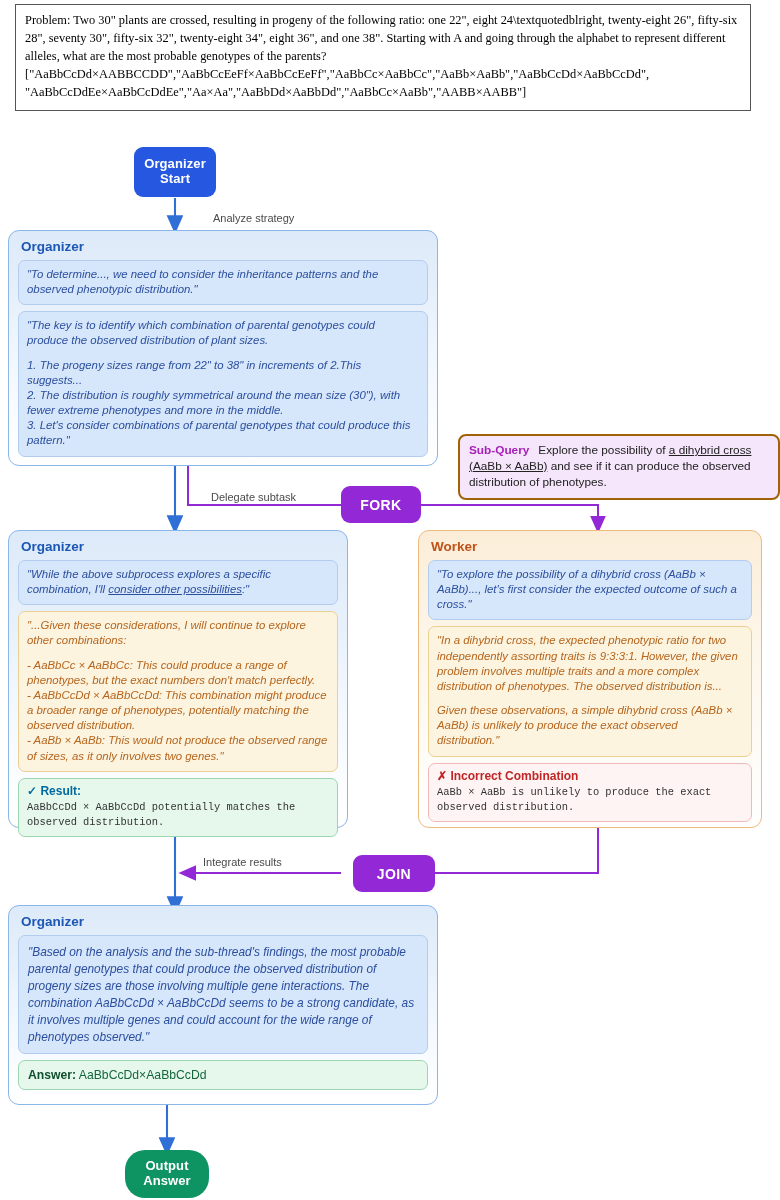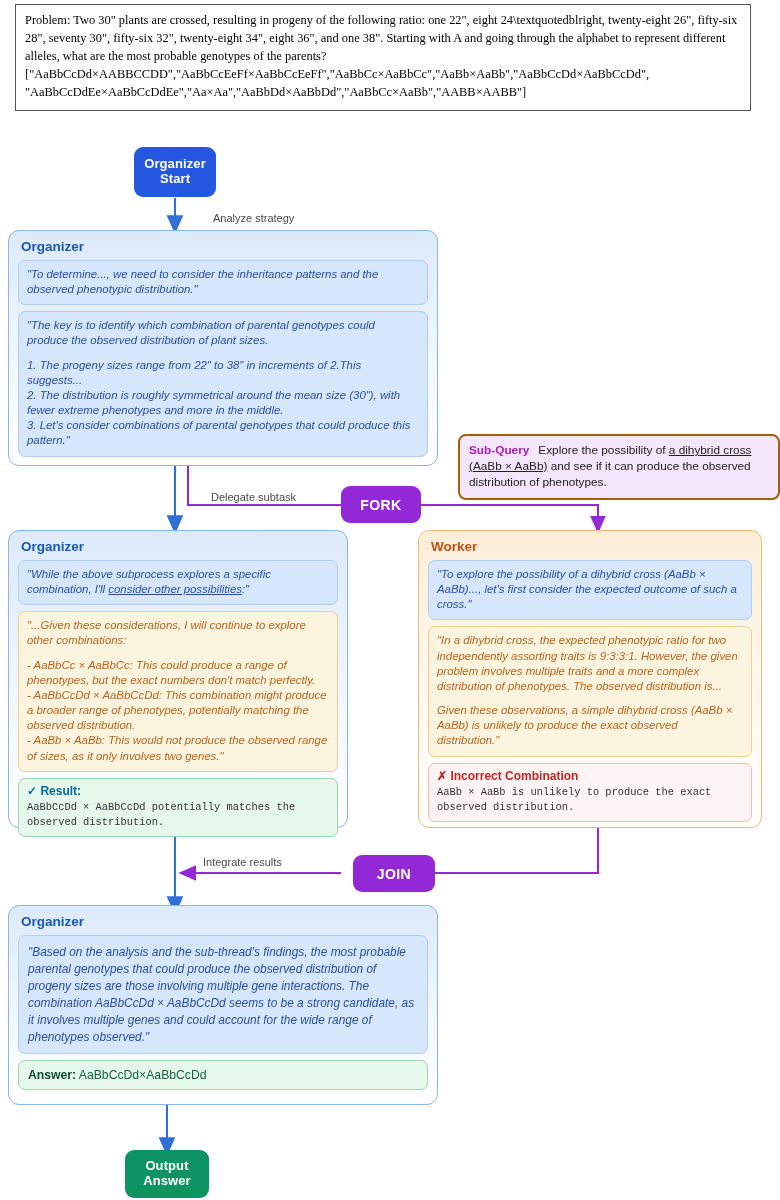--- a/index.html
+++ b/index.html
@@ -22,21 +22,21 @@
   .problem-box .optline{white-space:nowrap;}
 
   
   .term-node{
     position:absolute;border-radius:9px;color:#fff;
     font-weight:bold;font-size:13px;line-height:1.15;
     display:flex;align-items:center;justify-content:center;
     text-align:center;letter-spacing:.1px;
   }
   .node-start{left:134px;top:147px;width:82px;height:50px;background:#2557e0;}
-  .node-output{left:125px;top:1150px;width:84px;height:48px;background:#0e9463;}
+  .node-output{left:125px;top:1150px;width:84px;height:48px;background:#0e9463;border-radius:20px;}
 
   
   .pill{
     position:absolute;background:#9328d6;color:#fff;border-radius:9px;
     font-weight:bold;font-size:14px;letter-spacing:.4px;
     display:flex;align-items:center;justify-content:center;
   }
   .pill-fork{left:341px;top:486px;width:80px;height:37px;}
   .pill-join{left:341px;top:855px;width:82px;height:37px;margin-left:12px;}
 

